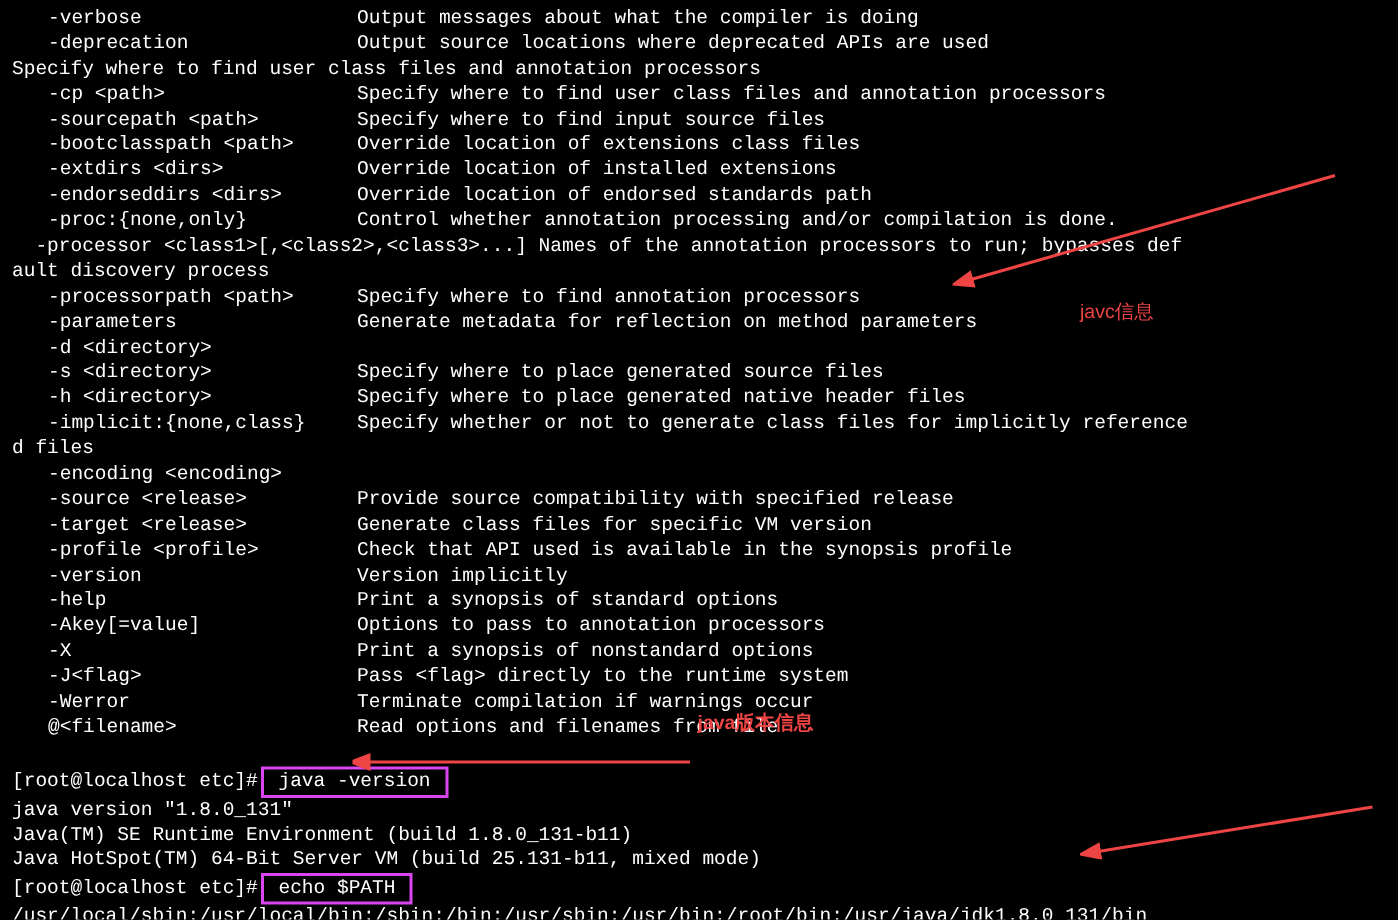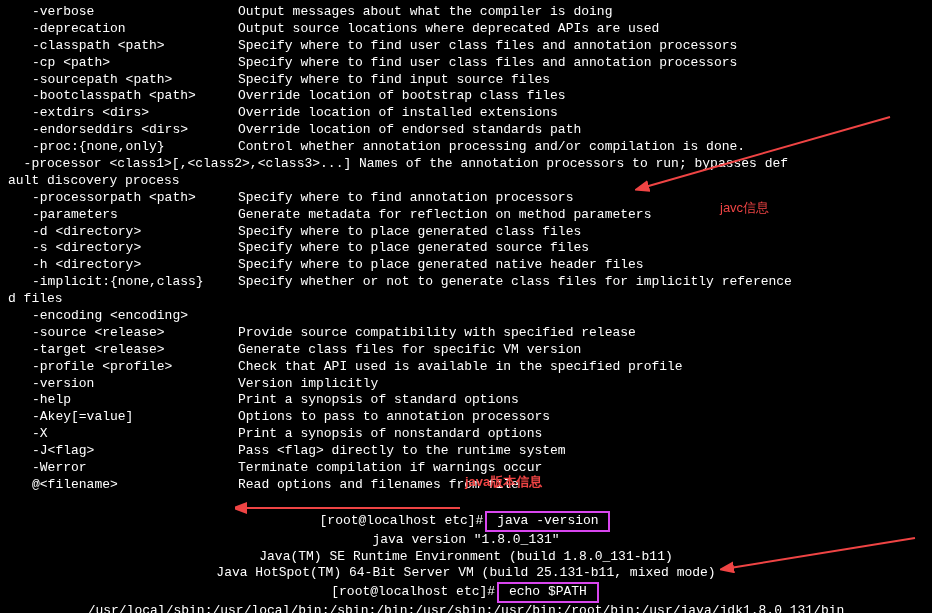--- a/index.html
+++ b/index.html
@@ -31,21 +31,20 @@
     .opt-desc {
       display: inline-block;
       font-family: Liberation Mono, monospace;
     }
     .cont-line {
       padding-left: 0;
       white-space: pre;
     }
     .prompt-line {
       white-space: pre;
-      text-align: center;
     }
     .highlight-box {
       display: inline-block;
       border: 2px solid #d946ef;
       padding: 0 2px;
       margin: 0 2px;
     }
     .annotation {
       position: absolute;
       color: #ef4444;
@@ -62,51 +61,51 @@
     }
   </style>
 </head>
 <body>
 
 <div>
 
   <div id="opts1">
       <div class="option-line"><span class="opt-key">-verbose</span><span class="opt-desc">Output messages about what the compiler is doing</span></div>
       <div class="option-line"><span class="opt-key">-deprecation</span><span class="opt-desc">Output source locations where deprecated APIs are used</span></div>
-      <div class="option-line"><span class="opt-key">-classpath &lt;path&gt;</span><span class="opt-desc">Specify where to find user class files and annotation processors</span></div>
+      <div class="option-line"><span class="opt-desc">Specify where to find user class files and annotation processors</span></div>
       <div class="option-line"><span class="opt-key">-cp &lt;path&gt;</span><span class="opt-desc">Specify where to find user class files and annotation processors</span></div>
       <div class="option-line"><span class="opt-key">-sourcepath &lt;path&gt;</span><span class="opt-desc">Specify where to find input source files</span></div>
-      <div class="option-line"><span class="opt-key">-bootclasspath &lt;path&gt;</span><span class="opt-desc">Override location of bootstrap class files</span></div>
+      <div class="option-line"><span class="opt-key">-bootclasspath &lt;path&gt;</span><span class="opt-desc">Override location of extensions class files</span></div>
       <div class="option-line"><span class="opt-key">-extdirs &lt;dirs&gt;</span><span class="opt-desc">Override location of installed extensions</span></div>
       <div class="option-line"><span class="opt-key">-endorseddirs &lt;dirs&gt;</span><span class="opt-desc">Override location of endorsed standards path</span></div>
       <div class="option-line"><span class="opt-key">-proc:{none,only}</span><span class="opt-desc">Control whether annotation processing and/or compilation is done.</span></div>
     </div>
 
   <div class="cont-line">  -processor &lt;class1&gt;[,&lt;class2&gt;,&lt;class3&gt;...] Names of the annotation processors to run; bypasses def</div>
   <div class="cont-line">ault discovery process</div>
 
   <div id="opts2">
       <div class="option-line"><span class="opt-key">-processorpath &lt;path&gt;</span><span class="opt-desc">Specify where to find annotation processors</span></div>
       <div class="option-line"><span class="opt-key">-parameters</span><span class="opt-desc">Generate metadata for reflection on method parameters</span></div>
-      <div class="option-line"><span class="opt-key">-d &lt;directory&gt;</span><span class="opt-desc">Specify where to place generated class files</span></div>
+      <div class="option-line"><span class="opt-key">-d &lt;directory&gt;</span></div>
       <div class="option-line"><span class="opt-key">-s &lt;directory&gt;</span><span class="opt-desc">Specify where to place generated source files</span></div>
       <div class="option-line"><span class="opt-key">-h &lt;directory&gt;</span><span class="opt-desc">Specify where to place generated native header files</span></div>
     </div>
 
   <div class="option-line">
     <span class="opt-key">-implicit:{none,class}</span>
     <span class="opt-desc">Specify whether or not to generate class files for implicitly reference</span>
   </div>
   <div class="cont-line">d files</div>
 
   <div id="opts3">
       <div class="option-line"><span class="opt-key">-encoding &lt;encoding&gt;</span></div>
       <div class="option-line"><span class="opt-key">-source &lt;release&gt;</span><span class="opt-desc">Provide source compatibility with specified release</span></div>
       <div class="option-line"><span class="opt-key">-target &lt;release&gt;</span><span class="opt-desc">Generate class files for specific VM version</span></div>
-      <div class="option-line"><span class="opt-key">-profile &lt;profile&gt;</span><span class="opt-desc">Check that API used is available in the specified profile</span></div>
+      <div class="option-line"><span class="opt-key">-profile &lt;profile&gt;</span><span class="opt-desc">Check that API used is available in the synopsis profile</span></div>
       <div class="option-line"><span class="opt-key">-version</span><span class="opt-desc">Version implicitly</span></div>
       <div class="option-line"><span class="opt-key">-help</span><span class="opt-desc">Print a synopsis of standard options</span></div>
       <div class="option-line"><span class="opt-key">-Akey[=value]</span><span class="opt-desc">Options to pass to annotation processors</span></div>
       <div class="option-line"><span class="opt-key">-X</span><span class="opt-desc">Print a synopsis of nonstandard options</span></div>
       <div class="option-line"><span class="opt-key">-J&lt;flag&gt;</span><span class="opt-desc">Pass &lt;flag&gt; directly to the runtime system</span></div>
       <div class="option-line"><span class="opt-key">-Werror</span><span class="opt-desc">Terminate compilation if warnings occur</span></div>
       <div class="option-line"><span class="opt-key">@&lt;filename&gt;</span><span class="opt-desc">Read options and filenames from file</span></div>
     </div>
 
   <div>&nbsp;</div>

